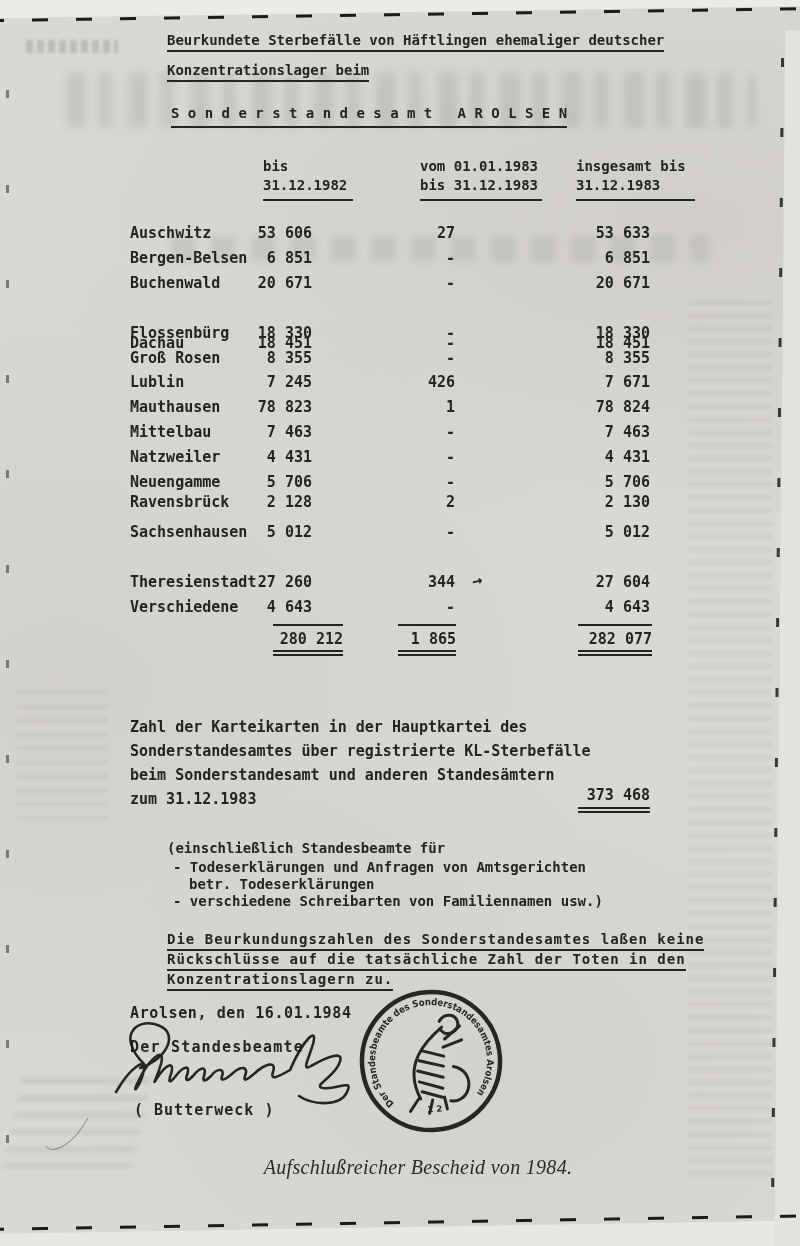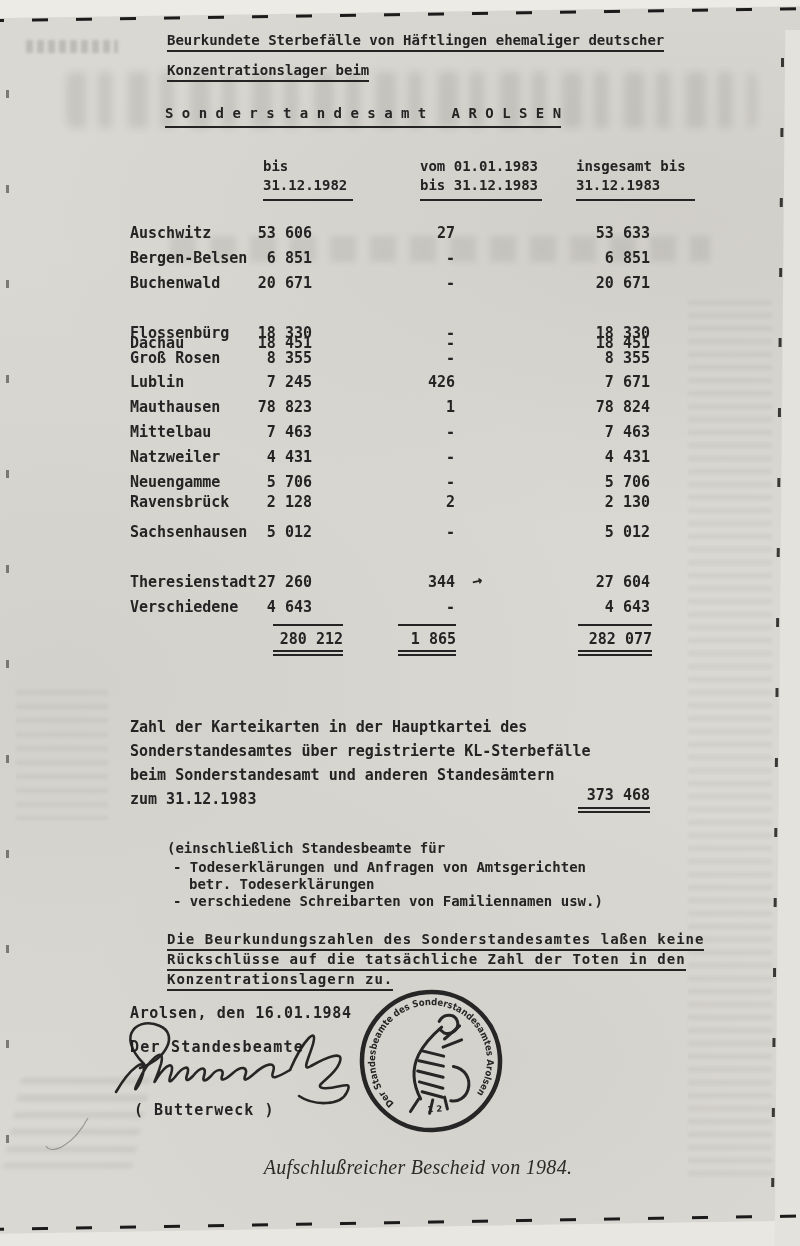--- a/index.html
+++ b/index.html
@@ -88,21 +88,21 @@
   <div class="edge-h top"></div>
   <div class="edge-h bottom"></div>
   <div class="edge-v right"></div>
   <div class="edge-v left"></div>
   <svg class="scratch" width="70" height="70">
     <path d="M 54,18 C 40,44 18,56 12,46" fill="none" stroke="rgba(40,40,40,0.35)" stroke-width="1.2"></path>
   </svg>
 
   <div class="t fs14" style="left:130px;top:30px;"><span class="u">Beurkundete Sterbefälle von Häftlingen ehemaliger deutscher</span></div>
   <div class="t fs14" style="left:130px;top:60px;"><span class="u">Konzentrationslager beim</span></div>
-  <div class="t fs14" style="left:128px;top:103px;"><span class="u" style="padding-bottom:5px;">S o n d e r s t a n d e s a m t   A R O L S E N</span></div>
+  <div class="t fs14" style="left:128px;top:103px;"><span class="u" style="padding-bottom:5px;margin-left:6px;">S o n d e r s t a n d e s a m t   A R O L S E N</span></div>
 
   <div class="colhead" style="left:263px;width:90px;">
     <span>bis</span>
     <span>31.12.1982</span>
   </div>
   <div class="colhead" style="left:420px;width:122px;">
     <span>vom 01.01.1983</span>
     <span>bis 31.12.1983</span>
   </div>
   <div class="colhead" style="left:576px;width:119px;">

